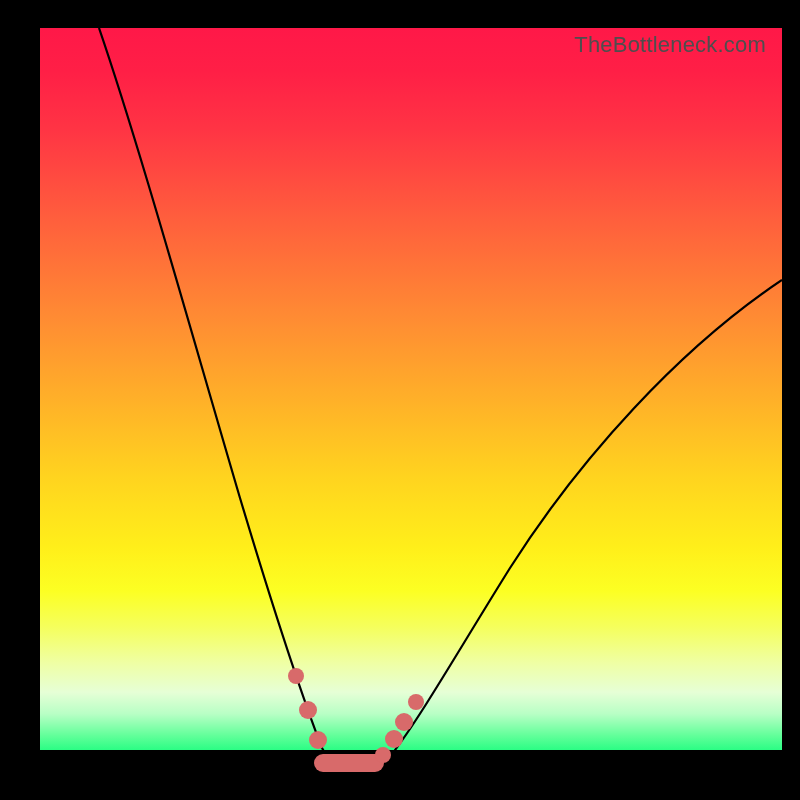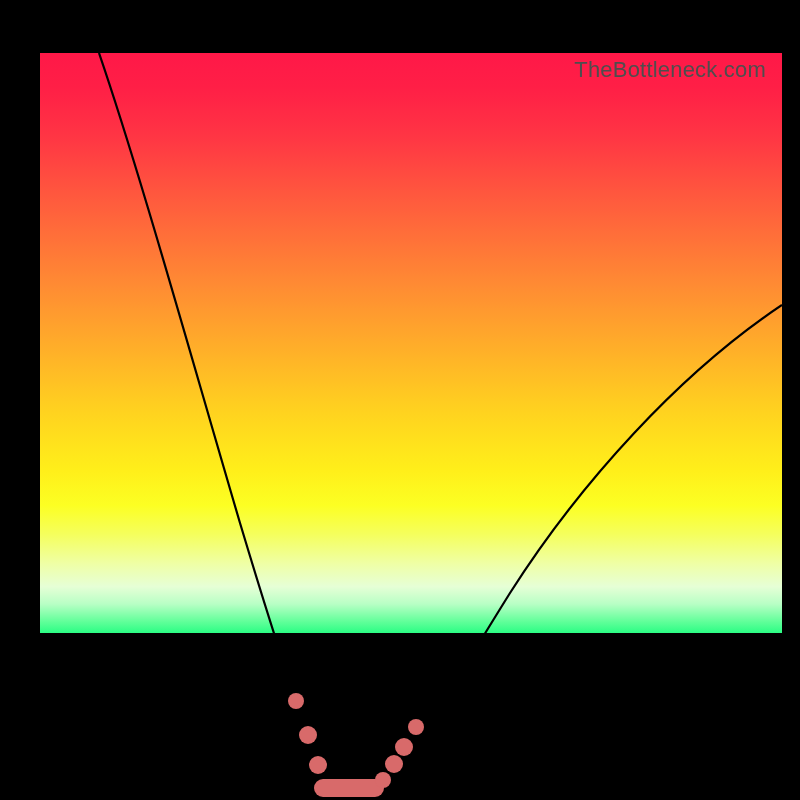--- a/index.html
+++ b/index.html
@@ -17,40 +17,39 @@
     top: 0;
     width: 800px;
     height: 800px;
     background: #000;
   }
   .plot {
     position: absolute;
     left: 40px;
     top: 28px;
     width: 742px;
-    height: 580px;
+    height: 722px;
     background: linear-gradient(
       to bottom,
       #ff1848 0%,
       #ff1f46 6%,
       #ff3444 14%,
       #ff5d3d 26%,
       #ff8b33 40%,
       #ffb228 52%,
       #ffd31f 62%,
       #ffef1a 72%,
       #fcff23 78%,
       #f5ff5d 83%,
       #efffa5 88%,
       #e6ffd6 92%,
       #b8ffc5 95%,
       #62ff9a 98%,
       #2bfd84 100%
     );
-    margin-top: 25px;
   }
   .watermark {
     position: absolute;
     top: 4px;
     right: 16px;
     color: #4e4e4e;
     font-size: 22px;
     letter-spacing: 0.2px;
     font-weight: 500;
   }

